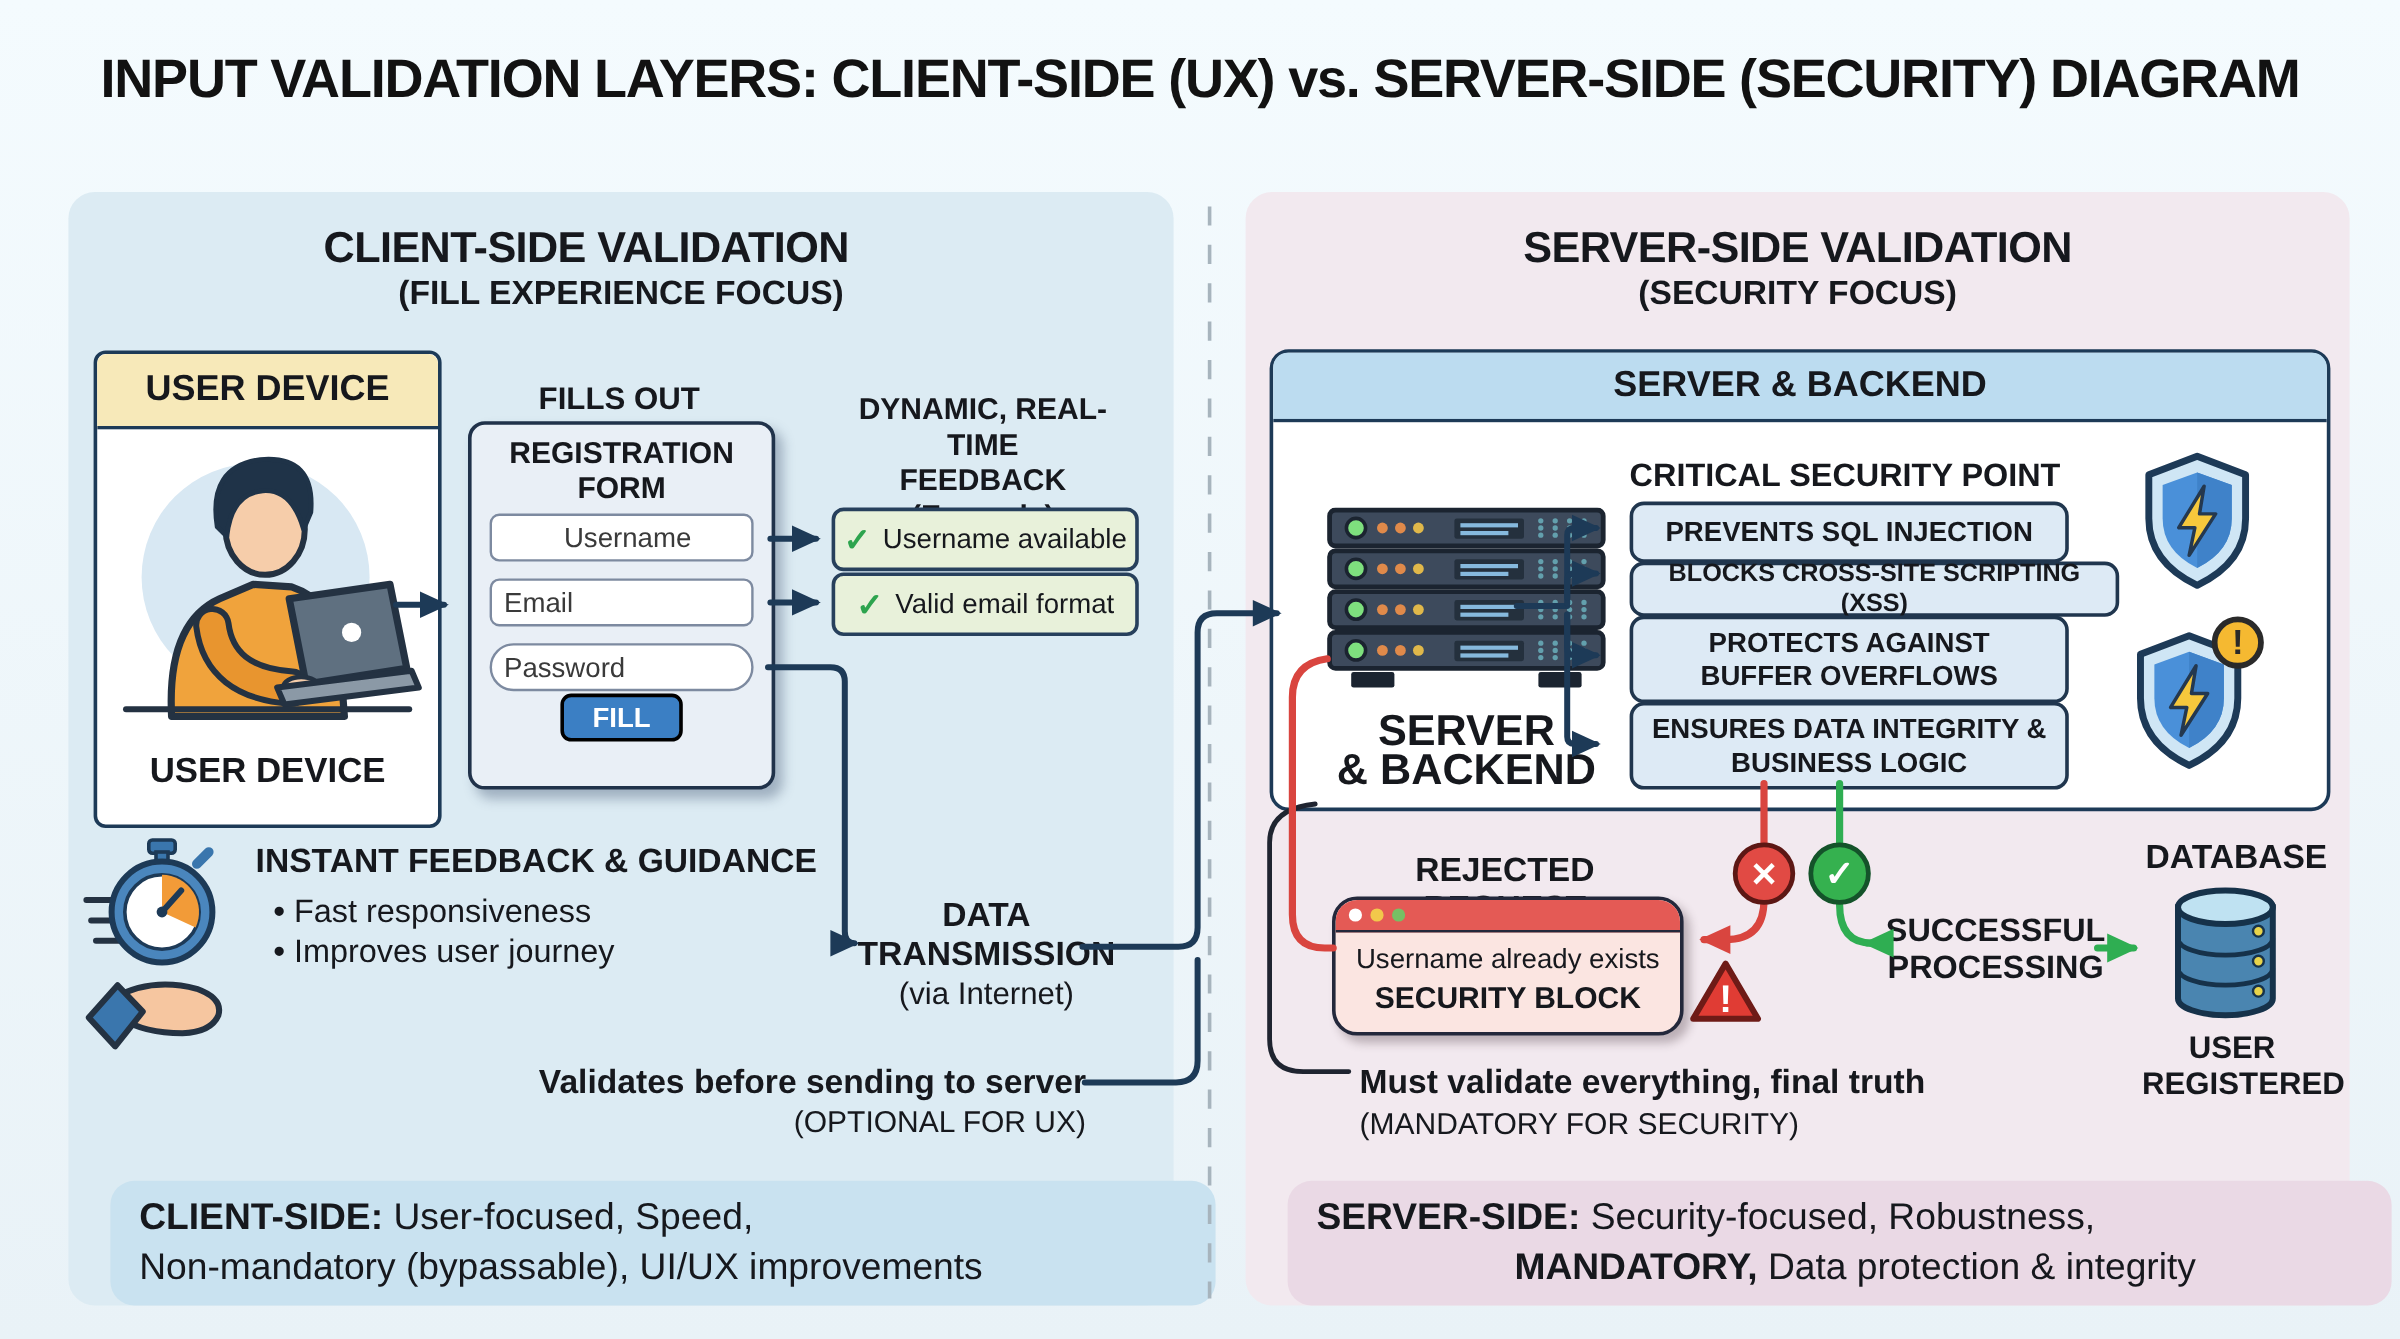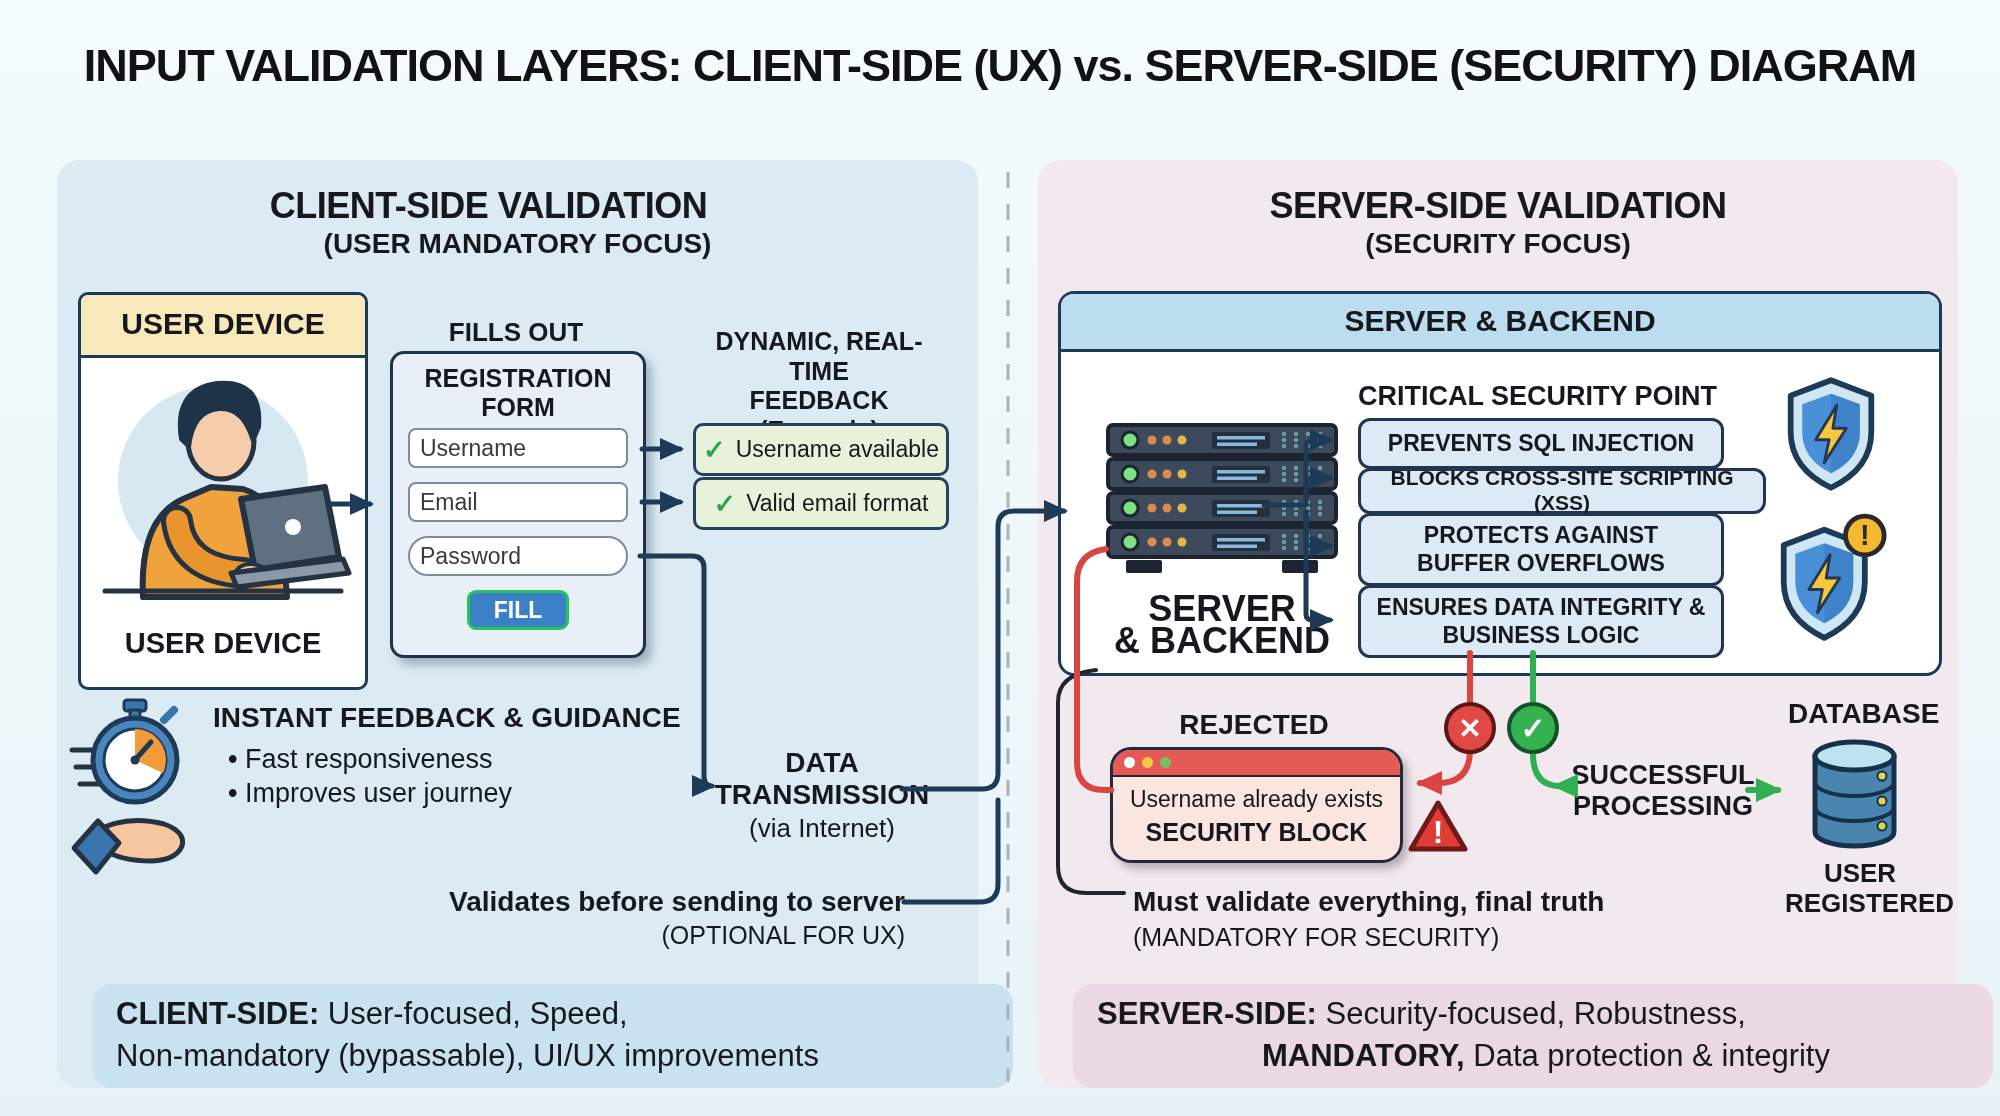--- a/index.html
+++ b/index.html
@@ -15,21 +15,21 @@
   .banner{border-radius:20px;font-size:31px;line-height:42px;padding:9px 0 0 24px;margin-left:35px;}
   .banner-left{background:#c9e2f0;}
   .banner-right{background:#ead9e5;}
   .ph1{font-size:36px;font-weight:bold;letter-spacing:-0.5px;}
   .ph2{font-size:28px;font-weight:bold;}
   .boxed{border:3.5px solid #1d3a57;background:#fff;border-radius:12px;}
   .devhead{background:#f7e9b9;border-bottom:3px solid #1d3a57;border-radius:8px 8px 0 0;font-size:30px;font-weight:bold;text-align:center;line-height:58px;}
   .formbox{background:#e9eff6;border:3px solid #20324a;border-radius:14px;box-shadow:6px 7px 10px rgba(50,70,100,.35);}
   .input{position:absolute;left:15px;width:220px;height:40px;background:#fff;border:2.5px solid #7d8aa0;border-radius:8px;font-size:23px;color:#3a3a3a;padding:0 0 0 10px;box-sizing:border-box;font-family:"Liberation Sans",sans-serif;}
   .input::placeholder{color:#3a3a3a;opacity:1;}
-  .fillbtn{position:absolute;left:74px;top:236px;width:102px;height:40px;background:#3b7fc4;border:3px solid #22c55e;border-radius:9px;color:#fff;font-size:23px;font-weight:bold;font-family:"Liberation Sans",sans-serif;}
+  .fillbtn{position:absolute;left:74px;top:224px;width:102px;height:40px;background:#3b7fc4;border:3px solid #000000;border-radius:9px;color:#fff;font-size:23px;font-weight:bold;font-family:"Liberation Sans",sans-serif;}
   .fbbox{background:#e8f1da;border:3px solid #27405c;border-radius:10px;display:flex;align-items:center;justify-content:center;gap:10px;}
   .fbbox .chk{color:#2da44e;font-size:27px;font-weight:bold;}
   .fbbox .lbl{font-size:23px;}
   .secbox{background:#ddeaf5;border:3px solid #20364e;border-radius:12px;display:flex;align-items:center;justify-content:center;text-align:center;font-weight:bold;line-height:1.18;}
   ul.bullets{list-style:none;margin:0;padding:0;}
   ul.bullets li{font-size:27px;line-height:34px;}
   ul.bullets li::before{content:"•  ";font-weight:bold;}
   .srvhead{background:#bcdcf0;border-bottom:3px solid #1d3a57;border-radius:12px 12px 0 0;font-size:30px;font-weight:bold;text-align:center;line-height:53px;}
   .window{background:#fbe5e1;border:3.5px solid #23283b;border-radius:9px;box-shadow:5px 6px 8px rgba(60,40,50,.3);overflow:hidden;}
   .winhead{height:25px;background:#e45a55;border-bottom:2px solid #23283b;display:flex;align-items:center;gap:7px;padding-left:11px;}
@@ -40,21 +40,21 @@
 <body>
 
 <div id="canvas">
 
   <div class="abs ctr" style="left:0;top:40;width:2000px;top:40px;font-size:45px;font-weight:bold;letter-spacing:-1px;color:#121212;">INPUT VALIDATION LAYERS: CLIENT-SIDE (UX) vs. SERVER-SIDE (SECURITY) DIAGRAM</div>
 
   <div class="abs panel panel-left" style="left:57px;top:160px;width:921px;height:928px;"></div>
   <div class="abs panel panel-right" style="left:1038px;top:160px;width:920px;height:928px;"></div>
 
   <div class="abs ctr ph1" style="left:57px;top:185px;width:863px;">CLIENT-SIDE VALIDATION</div>
-  <div class="abs ctr ph2" style="left:57px;top:228px;width:921px;">(USER MANDATORY FOCUS)</div>
+  <div class="abs ctr ph2" style="left:57px;top:228px;width:921px;">(FILL EXPERIENCE FOCUS)</div>
 
   <div class="abs ctr ph1" style="left:1038px;top:185px;width:920px;">SERVER-SIDE VALIDATION</div>
   <div class="abs ctr ph2" style="left:1038px;top:228px;width:920px;">(SECURITY FOCUS)</div>
 
   <div class="abs boxed" style="left:78px;top:292px;width:284px;height:392px;border-radius:10px;">
     <div class="devhead" style="height:60px;">USER DEVICE</div>
     <svg class="abs" style="left:10px;top:64px;" width="262" height="250" viewBox="0 0 262 250">
       <circle cx="122" cy="122" r="95" fill="#d8e8f3"></circle>
       <path d="M 52 238 Q 48 160 92 140 L 120 128 L 152 130 Q 188 142 192 185 L 196 238 Z" fill="#f0a33c" stroke="#243242" stroke-width="6" stroke-linejoin="round"></path>
       <ellipse cx="130" cy="82" rx="33" ry="38" fill="#f6cdaa" stroke="#243242" stroke-width="5"></ellipse>
@@ -67,21 +67,21 @@
       <path d="M 140 214 L 252 200 L 258 214 L 146 228 Z" fill="#8b99a6" stroke="#243242" stroke-width="5" stroke-linejoin="round"></path>
       <line x1="14" y1="232" x2="250" y2="232" stroke="#243242" stroke-width="5" stroke-linecap="round"></line>
     </svg>
     <div class="abs ctr b" style="left:0;top:332px;width:100%;font-size:29px;">USER DEVICE</div>
   </div>
 
   <div class="abs ctr b" style="left:392px;top:317px;width:248px;font-size:26px;">FILLS OUT</div>
   <div class="abs formbox" style="left:390px;top:351px;width:250px;height:301px;">
     <div class="abs ctr b pre" style="left:0;top:10px;width:100%;font-size:25px;line-height:1.15;">REGISTRATION
 FORM</div>
-    <input class="input" style="top: 74px;" placeholder="Username">
+    <input class="input" style="top: 74px; text-align: center;" placeholder="Username">
     <input class="input" style="top: 128px;" placeholder="Email">
     <input class="input" style="top: 182px; border-radius: 20px;" placeholder="Password">
     <button class="fillbtn">FILL</button>
   </div>
 
   <div class="abs ctr b pre" style="left:688px;top:327px;width:262px;font-size:25px;line-height:1.18;">DYNAMIC, REAL-TIME
 FEEDBACK (Example)</div>
   <div class="abs fbbox" style="left:693px;top:423px;width:250px;height:47px;">
     <span class="chk">✓</span>
     <span class="lbl">Username available</span>

